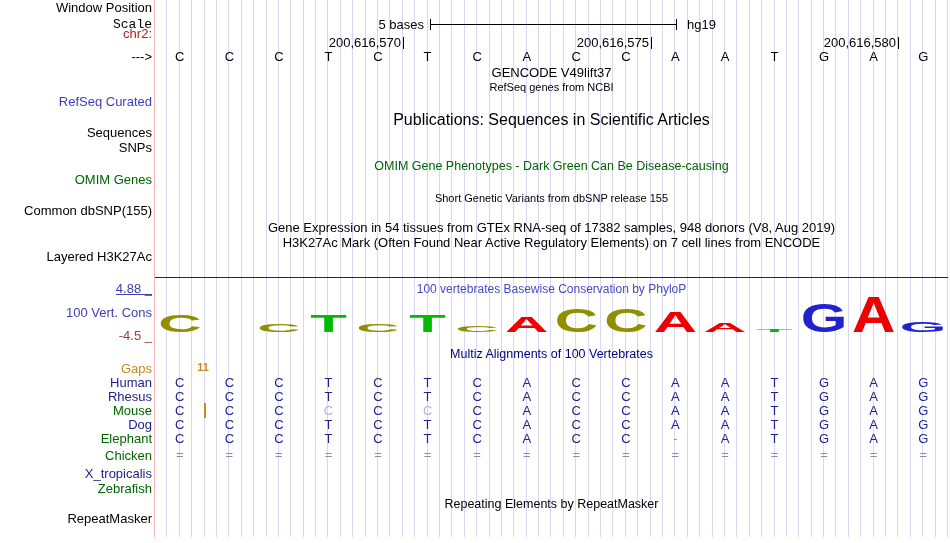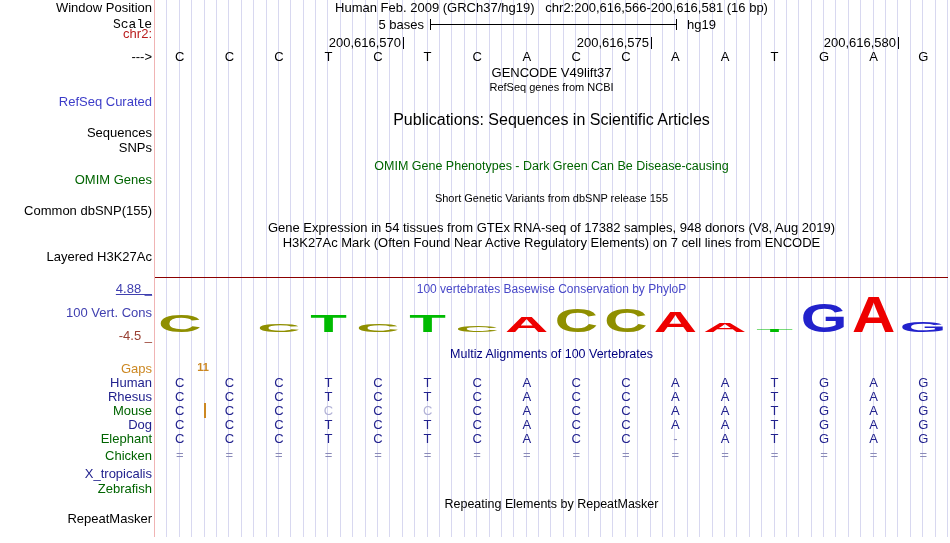--- a/index.html
+++ b/index.html
@@ -68,21 +68,20 @@
   #logo-svg{position:absolute;left:155px;top:0;overflow:visible;}
 </style>
 </head>
 <body>
 
 <div id="browser">
   <div id="gridlines"></div>
   <div id="separator"></div>
   <div id="cons-topline"></div>
 
-  <div id="header-title">Human Feb. 2009 (GRCh37/hg19)   chr2:200,616,566-200,616,581 (16 bp)</div>
 
   <div id="scale-label" class="ruler-text">5 bases</div>
   <div id="ruler-line"></div>
   <div class="ruler-endtick" style="left:430px;"></div>
   <div class="ruler-endtick" style="left:676px;"></div>
   <div id="assembly-label" class="ruler-text">hg19</div>
 
   <div id="label-gutter">
       <div class="left-label" style="top: 1px; color: rgb(0, 0, 0);">Window Position</div>
       <div class="left-label" style="top: 18px; color: rgb(0, 0, 0); font-family: Liberation Mono, monospace;">Scale</div>

